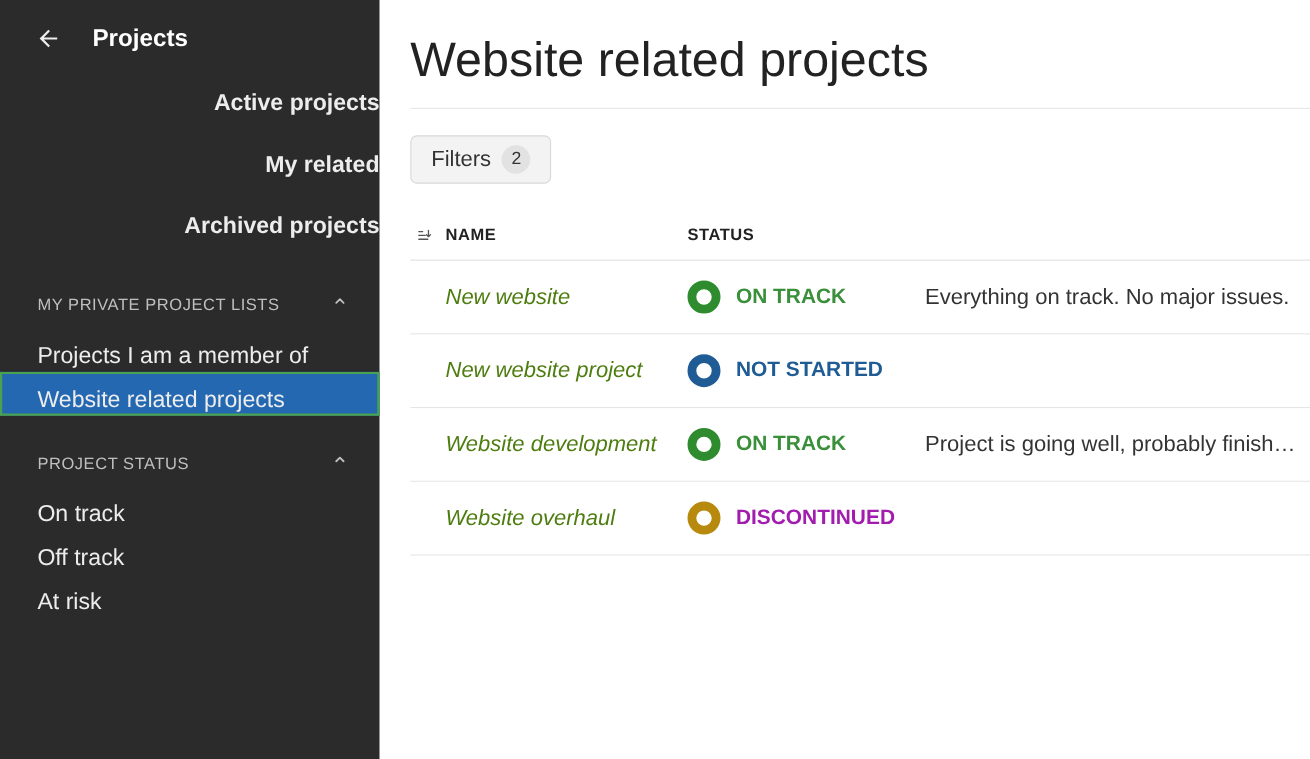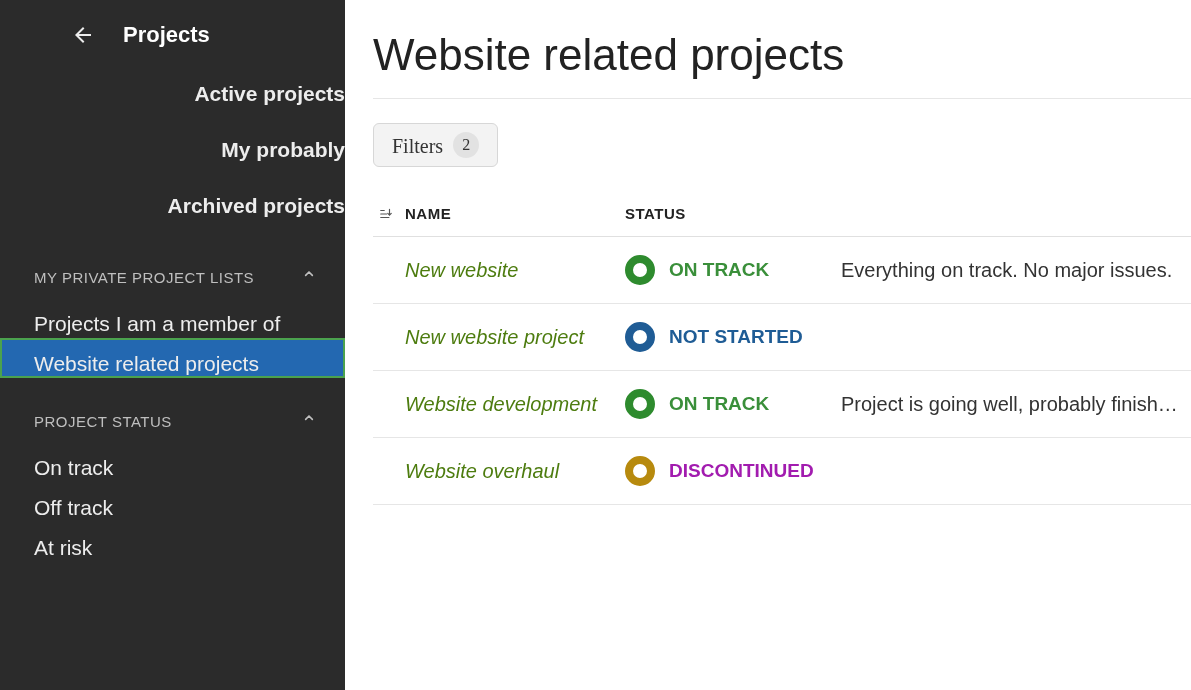--- a/index.html
+++ b/index.html
@@ -20,21 +20,20 @@
       color: #ededed;
       display: flex;
       flex-direction: column;
       padding-top: 22px;
     }
     .sidebar-header {
       display: flex;
       align-items: center;
       gap: 28px;
       padding: 0 0 18px 32px;
-      margin-left: 39px;
     }
     .back-arrow {
       width: 24px;
       height: 24px;
       display: flex;
       align-items: center;
       justify-content: center;
       cursor: pointer;
     }
     .sidebar-title {
@@ -93,29 +92,28 @@
       color: #222;
       padding-bottom: 18px;
       border-bottom: 1px solid #e6e6e6;
       margin-right: 0;
     }
     .filters-bar {
       padding: 24px 0 28px 0;
     }
     .filters-button {
       display: inline-flex;
-      align-items: flex-end;
+      align-items: center;
       gap: 10px;
       background: #f3f3f3;
       border: 1px solid #d7d7d7;
       border-radius: 6px;
       padding: 8px 18px;
       font-size: 20px;
       cursor: pointer;
-      font-family: Liberation Serif, serif;
     }
     .filters-count {
       display: inline-flex;
       align-items: center;
       justify-content: center;
       width: 26px;
       height: 26px;
       border-radius: 50%;
       background: #e2e2e2;
       font-size: 16px;
@@ -190,21 +188,21 @@
   <div class="sidebar-header">
     <span class="back-arrow">
       <svg width="24" height="24" viewBox="0 0 24 24">
           <path d="M20 11H7.83l5.59-5.59L12 4l-8 8 8 8 1.41-1.41L7.83 13H20v-2z" fill="#ededed"></path>
         </svg>
     </span>
     <span class="sidebar-title">Projects</span>
   </div>
 
   <div class="sidebar-nav-item">Active projects</div>
-  <div class="sidebar-nav-item">My probably</div>
+  <div class="sidebar-nav-item">My related</div>
   <div class="sidebar-nav-item">Archived projects</div>
 
   <div class="sidebar-section-header">
     <span>MY PRIVATE PROJECT LISTS</span>
     <span class="chevron">
       <svg width="16" height="16" viewBox="0 0 24 24">
           <path d="M7 14l5-5 5 5" stroke="#bfbfbf" stroke-width="2.5" fill="none" stroke-linecap="round" stroke-linejoin="round"></path>
         </svg>
     </span>
   </div>

